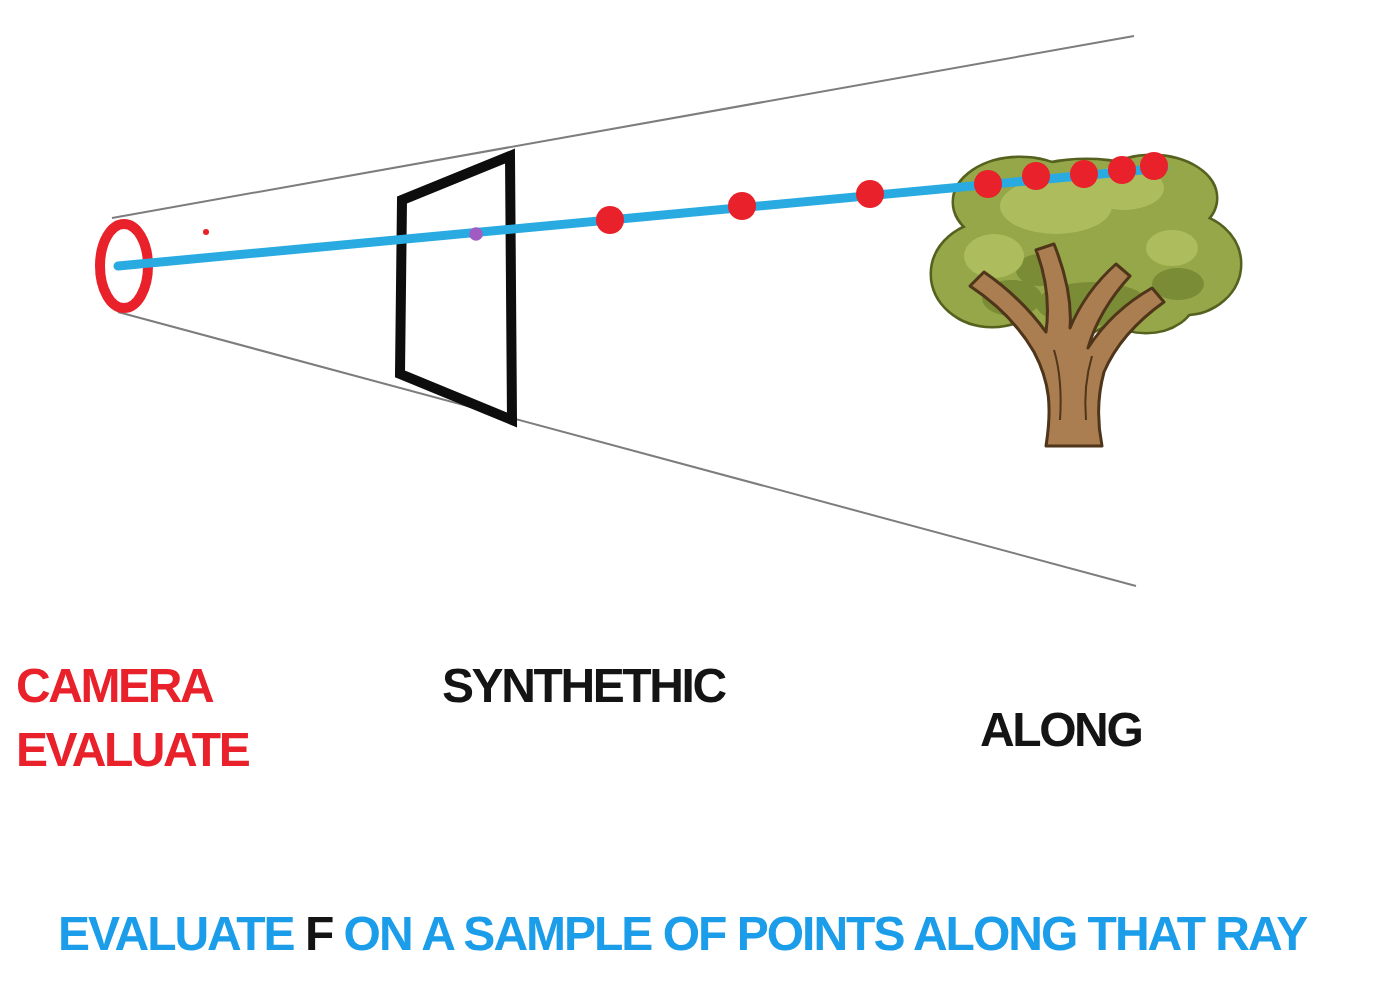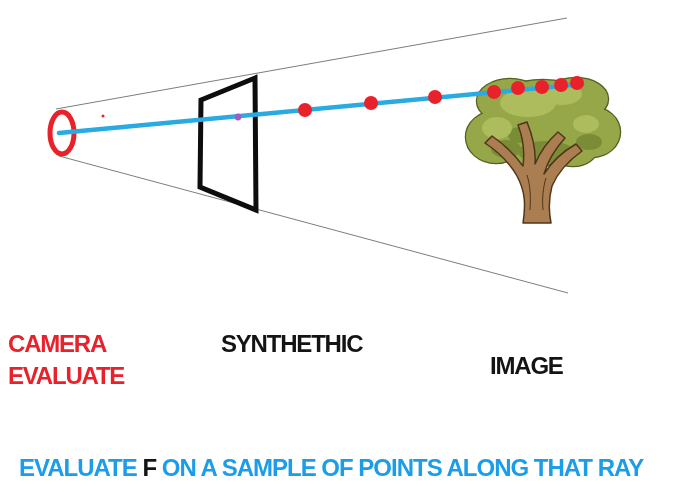--- a/index.html
+++ b/index.html
@@ -22,21 +22,21 @@
     font-size: 24px;
     letter-spacing: -1.2px;
     line-height: 32px;
     white-space: nowrap;
   }
   .lbl-camera    { left: 8px;   top: 328px; }
   .lbl-synthetic { left: 197px; top: 328px; }
   .lbl-scene     { left: 490px; top: 352px; line-height: 28px; }
   .caption {
     position: absolute;
-    left: 19px; top: 454px;
+    left: 29px; top: 454px;
     font-weight: 700;
     font-size: 24px;
     letter-spacing: -1.0px;
     white-space: pre;
   }
 </style>
 </head>
 <body>
 
 <div class="stage">
@@ -106,17 +106,17 @@
 
   <div class="lbl lbl-camera" style="color: rgb(232, 33, 42);">
     <div>CAMERA</div>
     <div>EVALUATE</div>
   </div>
 
   <div class="lbl lbl-synthetic" style="color: rgb(20, 20, 20); margin-left: 24px;">
     <div>SYNTHETHIC</div>
   </div>
 
-  <div class="lbl lbl-scene" style="color: rgb(20, 20, 20);">IMAGE</div>
+  <div class="lbl lbl-scene" style="color: rgb(20, 20, 20);">ALONG</div>
 
   <div class="caption" style="color: rgb(27, 157, 233);"><span>EVALUATE </span><span style="color: rgb(20, 20, 20);">F</span><span> ON A SAMPLE OF POINTS ALONG THAT RAY</span></div>
 
 </div>
 
 </body></html>

